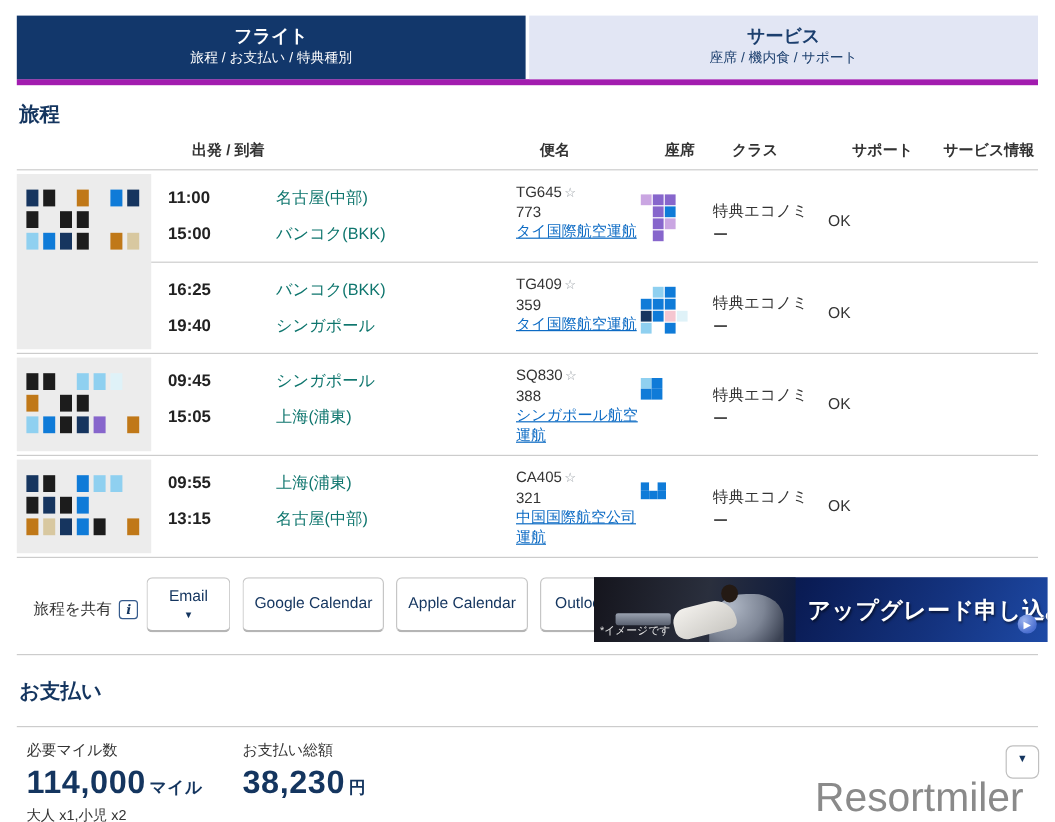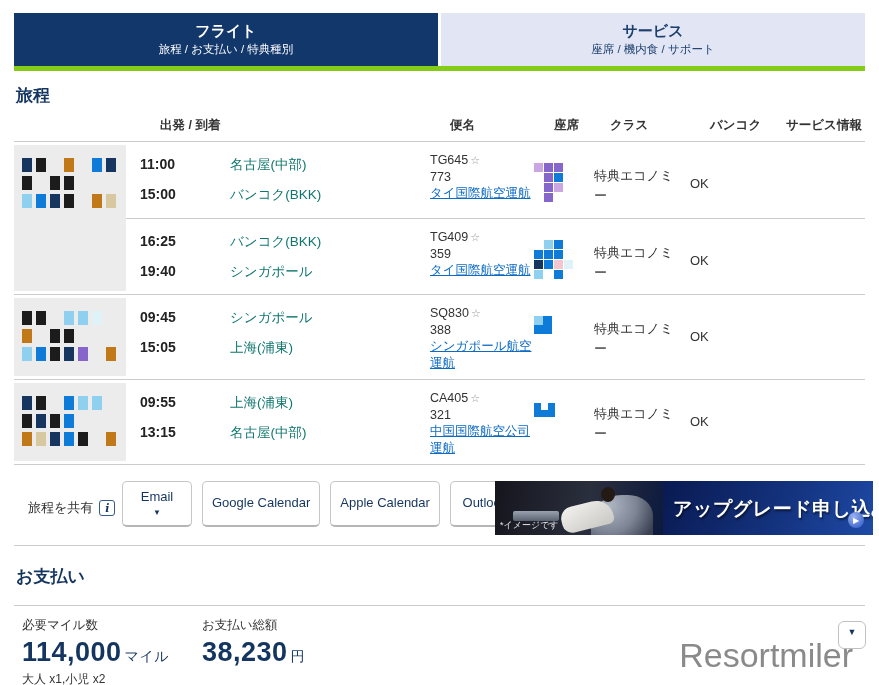--- a/index.html
+++ b/index.html
@@ -3,21 +3,21 @@
 <meta charset="utf-8">
 <style>
   * { margin:0; padding:0; box-sizing:border-box; }
   html,body { background:#fff; }
   .page {
     position:relative; width:879px; height:685px; background:#fff;
     font-family:"Liberation Sans", sans-serif; color:#333; overflow:hidden;
     padding:13px 14px 0 14px;
   }
   
-  .tabbar { display:flex; gap:3px; border-bottom:5px solid #84cc16; }
+  .tabbar { display:flex; gap:3px; border-bottom:5px solid #a21caf; }
   .tab { flex:1; height:53px; background:#e2e6f4; color:#1c3f6e; text-align:center;
          display:flex; flex-direction:column; justify-content:center; cursor:pointer; }
   .tab.active { background:#12376b; color:#fff; }
   .tab-title { font-size:15px; font-weight:bold; line-height:1.25; }
   .tab-sub   { font-size:11.5px; line-height:1.4; }
   
   .sec-title { color:#14355f; font-size:17px; font-weight:bold; margin:13px 0 10px 2px; }
   .thead { display:flex; align-items:flex-end; padding-bottom:7px; border-bottom:1px solid #ccc;
            font-size:12.5px; font-weight:bold; color:#333; }
   .th-spacer{ width:126px; } .th-depart{ width:290px;margin-left:20px; } .th-flight{ width:104px; }
@@ -80,24 +80,24 @@
             background:radial-gradient(circle at 35% 30%,#9db4ef,#4a6fd0 70%); color:#fff; font-size:8px;
             display:flex; align-items:center; justify-content:center; cursor:pointer; }
   
   .section-sep { border-top:1px solid #ccc; }
   .pay-title { margin-top:19px; margin-bottom:17px; }
   .pay-area { border-top:1px solid #ccc; border-bottom:1px solid #ccc; padding:11px 0 8px 8px;
               display:flex; }
   .pay-col1 { width:180px; } .pay-col2 { flex:1; }
   .pay-label { font-size:12.5px; color:#333; margin-bottom:4px; }
   .pay-value { color:#14355f; font-weight:bold; font-size:27px; letter-spacing:0.5px; line-height:1.1; }
-  .pay-unit  { font-size:14px; font-weight:normal; margin-left:3px; }
+  .pay-unit  { font-size:14px; font-weight:bold; margin-left:3px; }
   .pay-note  { font-size:12px; color:#333; margin-top:3px; }
   
-  .watermark { position:absolute; right:26px; bottom:10px; font-size:34px; color:#8a8a8a;
+  .watermark { position:absolute; right:26px; bottom:0; font-size:34px; color:#8a8a8a;
                letter-spacing:0px; text-shadow:0 1px 0 rgba(255,255,255,.7); pointer-events:none; }
   .mini-btn { position:absolute; right:13px; bottom:36px; width:28px; height:28px; background:#fff;
               border:1px solid #c0c0c0; border-radius:6px; color:#14355f; font-size:9px;
               display:flex; align-items:flex-start; justify-content:center; padding-top:5px; cursor:pointer; }
 </style>
 </head>
 <body>
 
 <div class="page">
 
@@ -113,21 +113,21 @@
     </div>
 
   <div class="sec-title">旅程</div>
 
   <div class="thead">
     <div class="th-spacer"></div>
     <div class="th-depart">出発 / 到着</div>
     <div class="th-flight">便名</div>
     <div class="th-seat">座席</div>
     <div class="th-class">クラス</div>
-    <div class="th-status">バンコク</div>
+    <div class="th-status">サポート</div>
     <div class="th-service">サービス情報</div>
   </div>
 
   <div>
       <div class="group">
     <div class="logo-cell">
       <div class="logo-mosaic" style="grid-template-columns: repeat(7, 10px); gap: 4px;">
             <span style="height: 14px; background: rgb(22, 53, 95);"></span>
             <span style="height: 14px; background: rgb(28, 28, 28);"></span>
             <span style="height: 14px; background: transparent;"></span>

